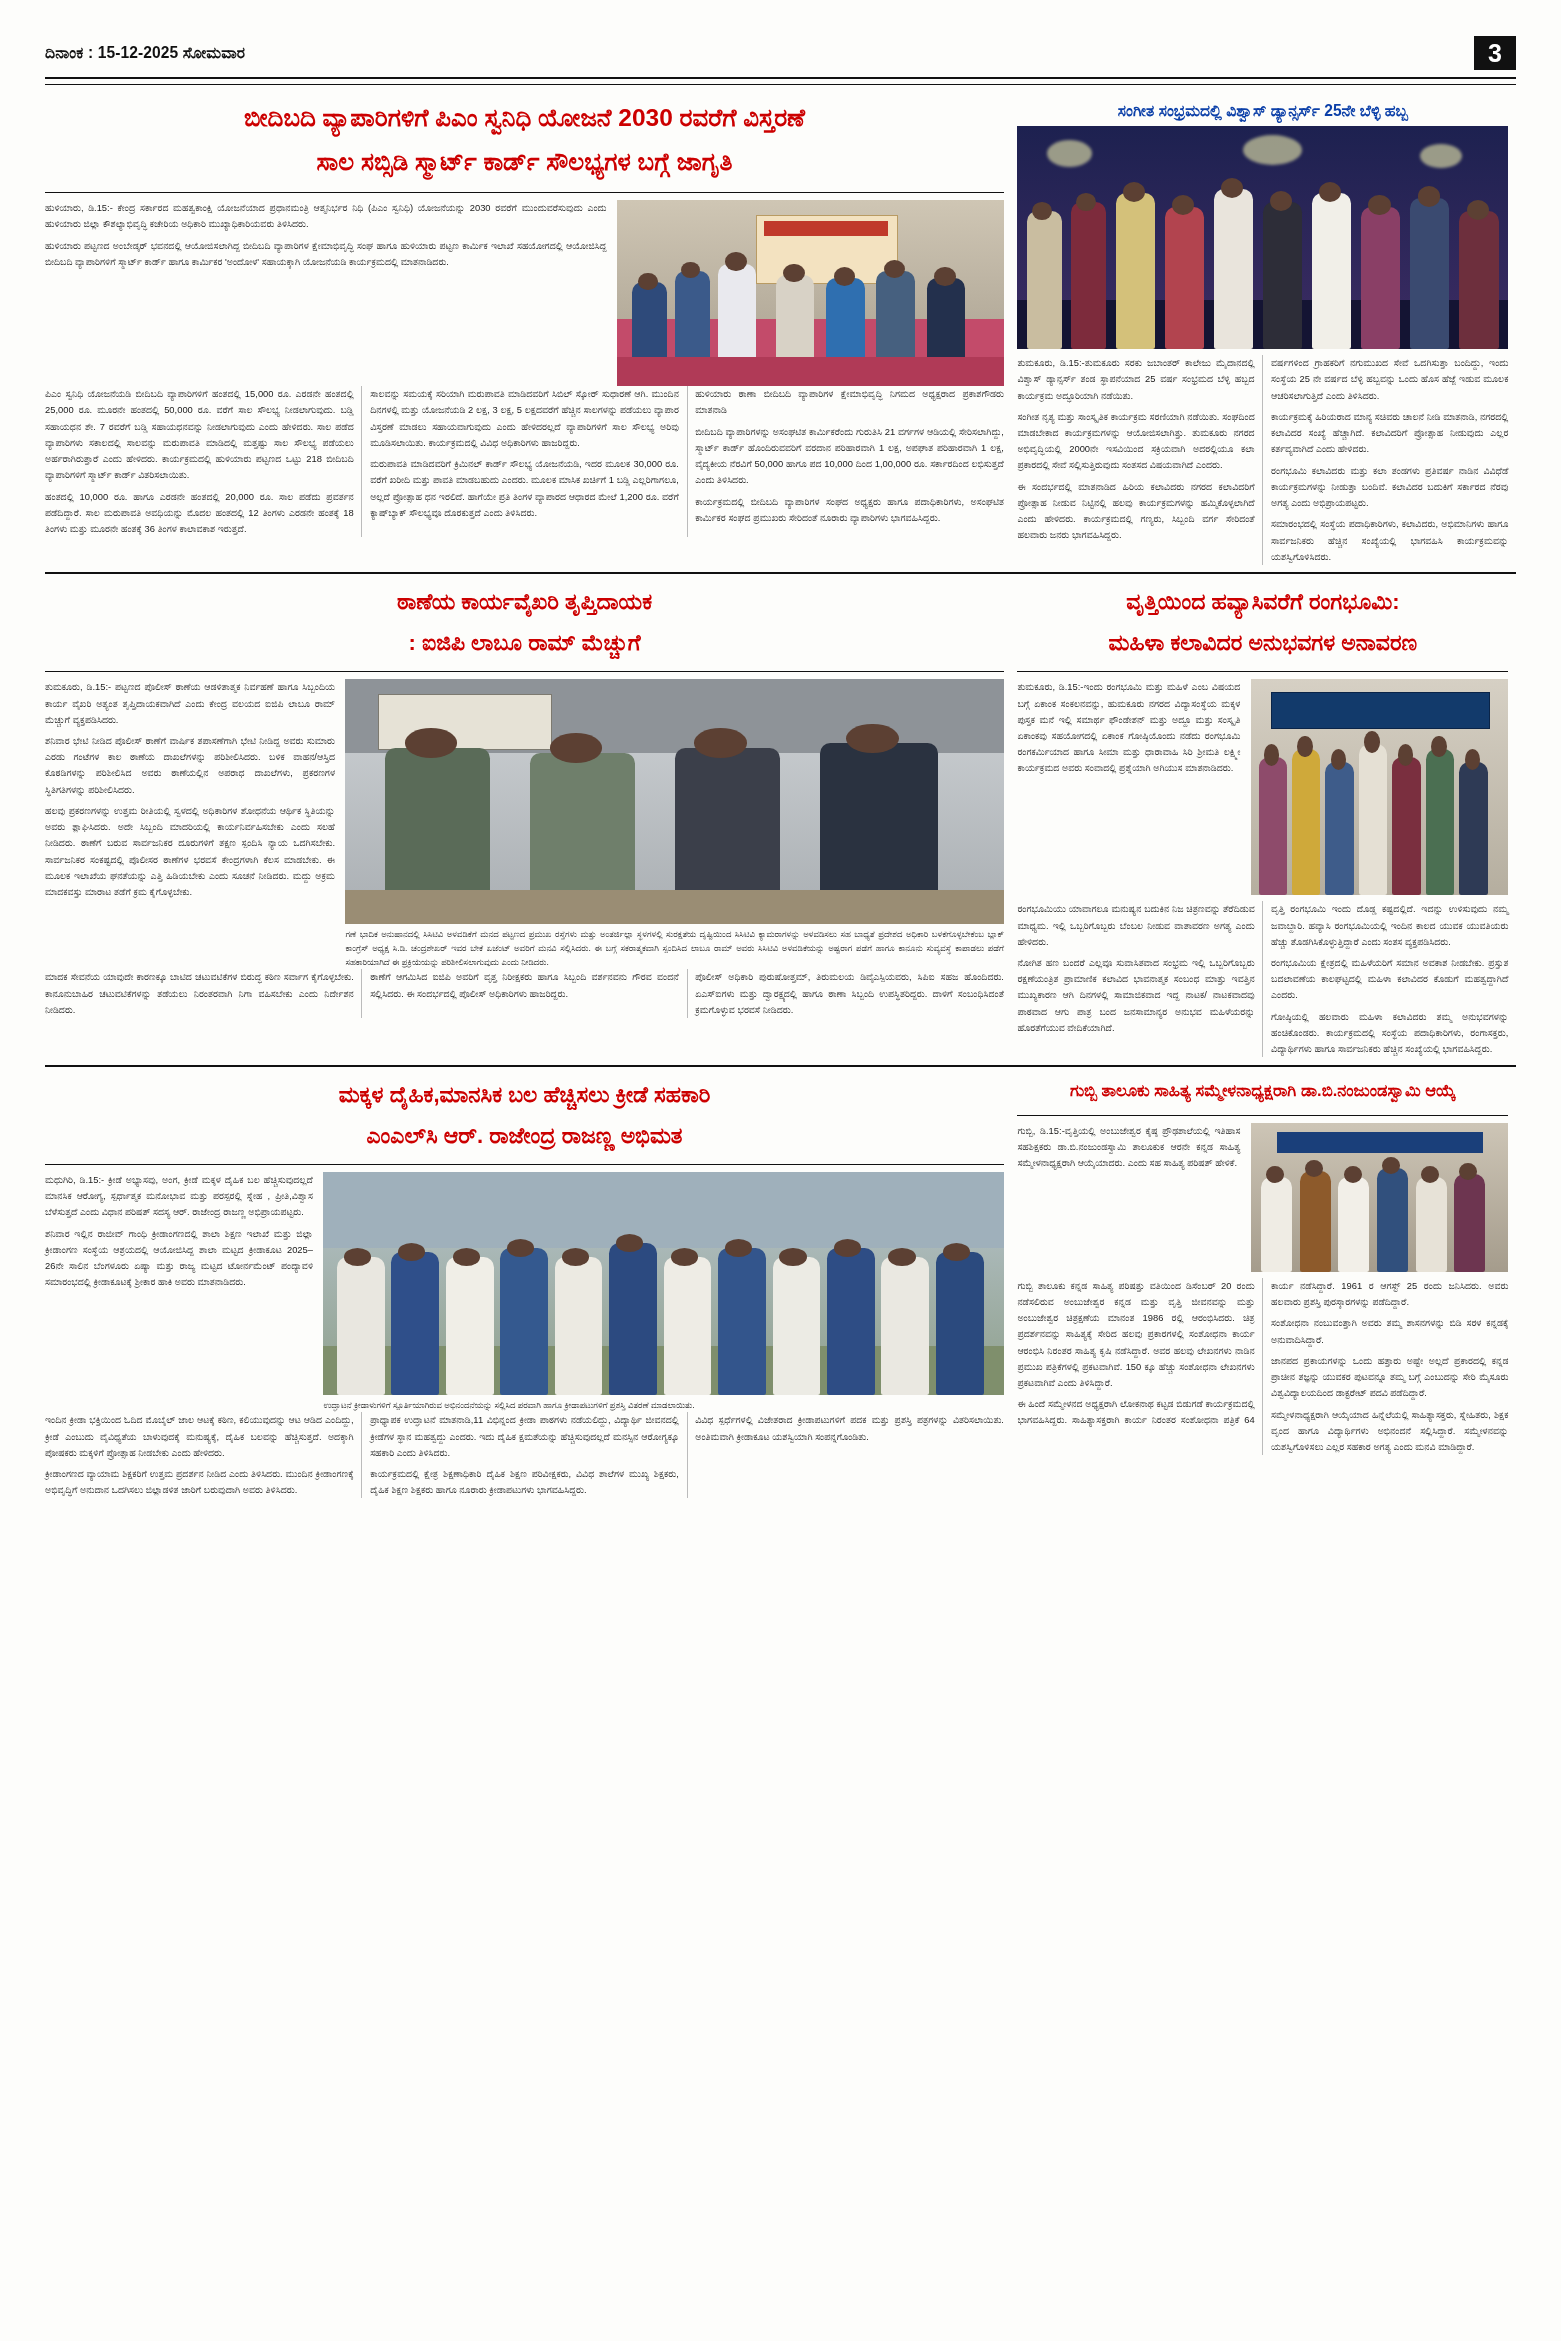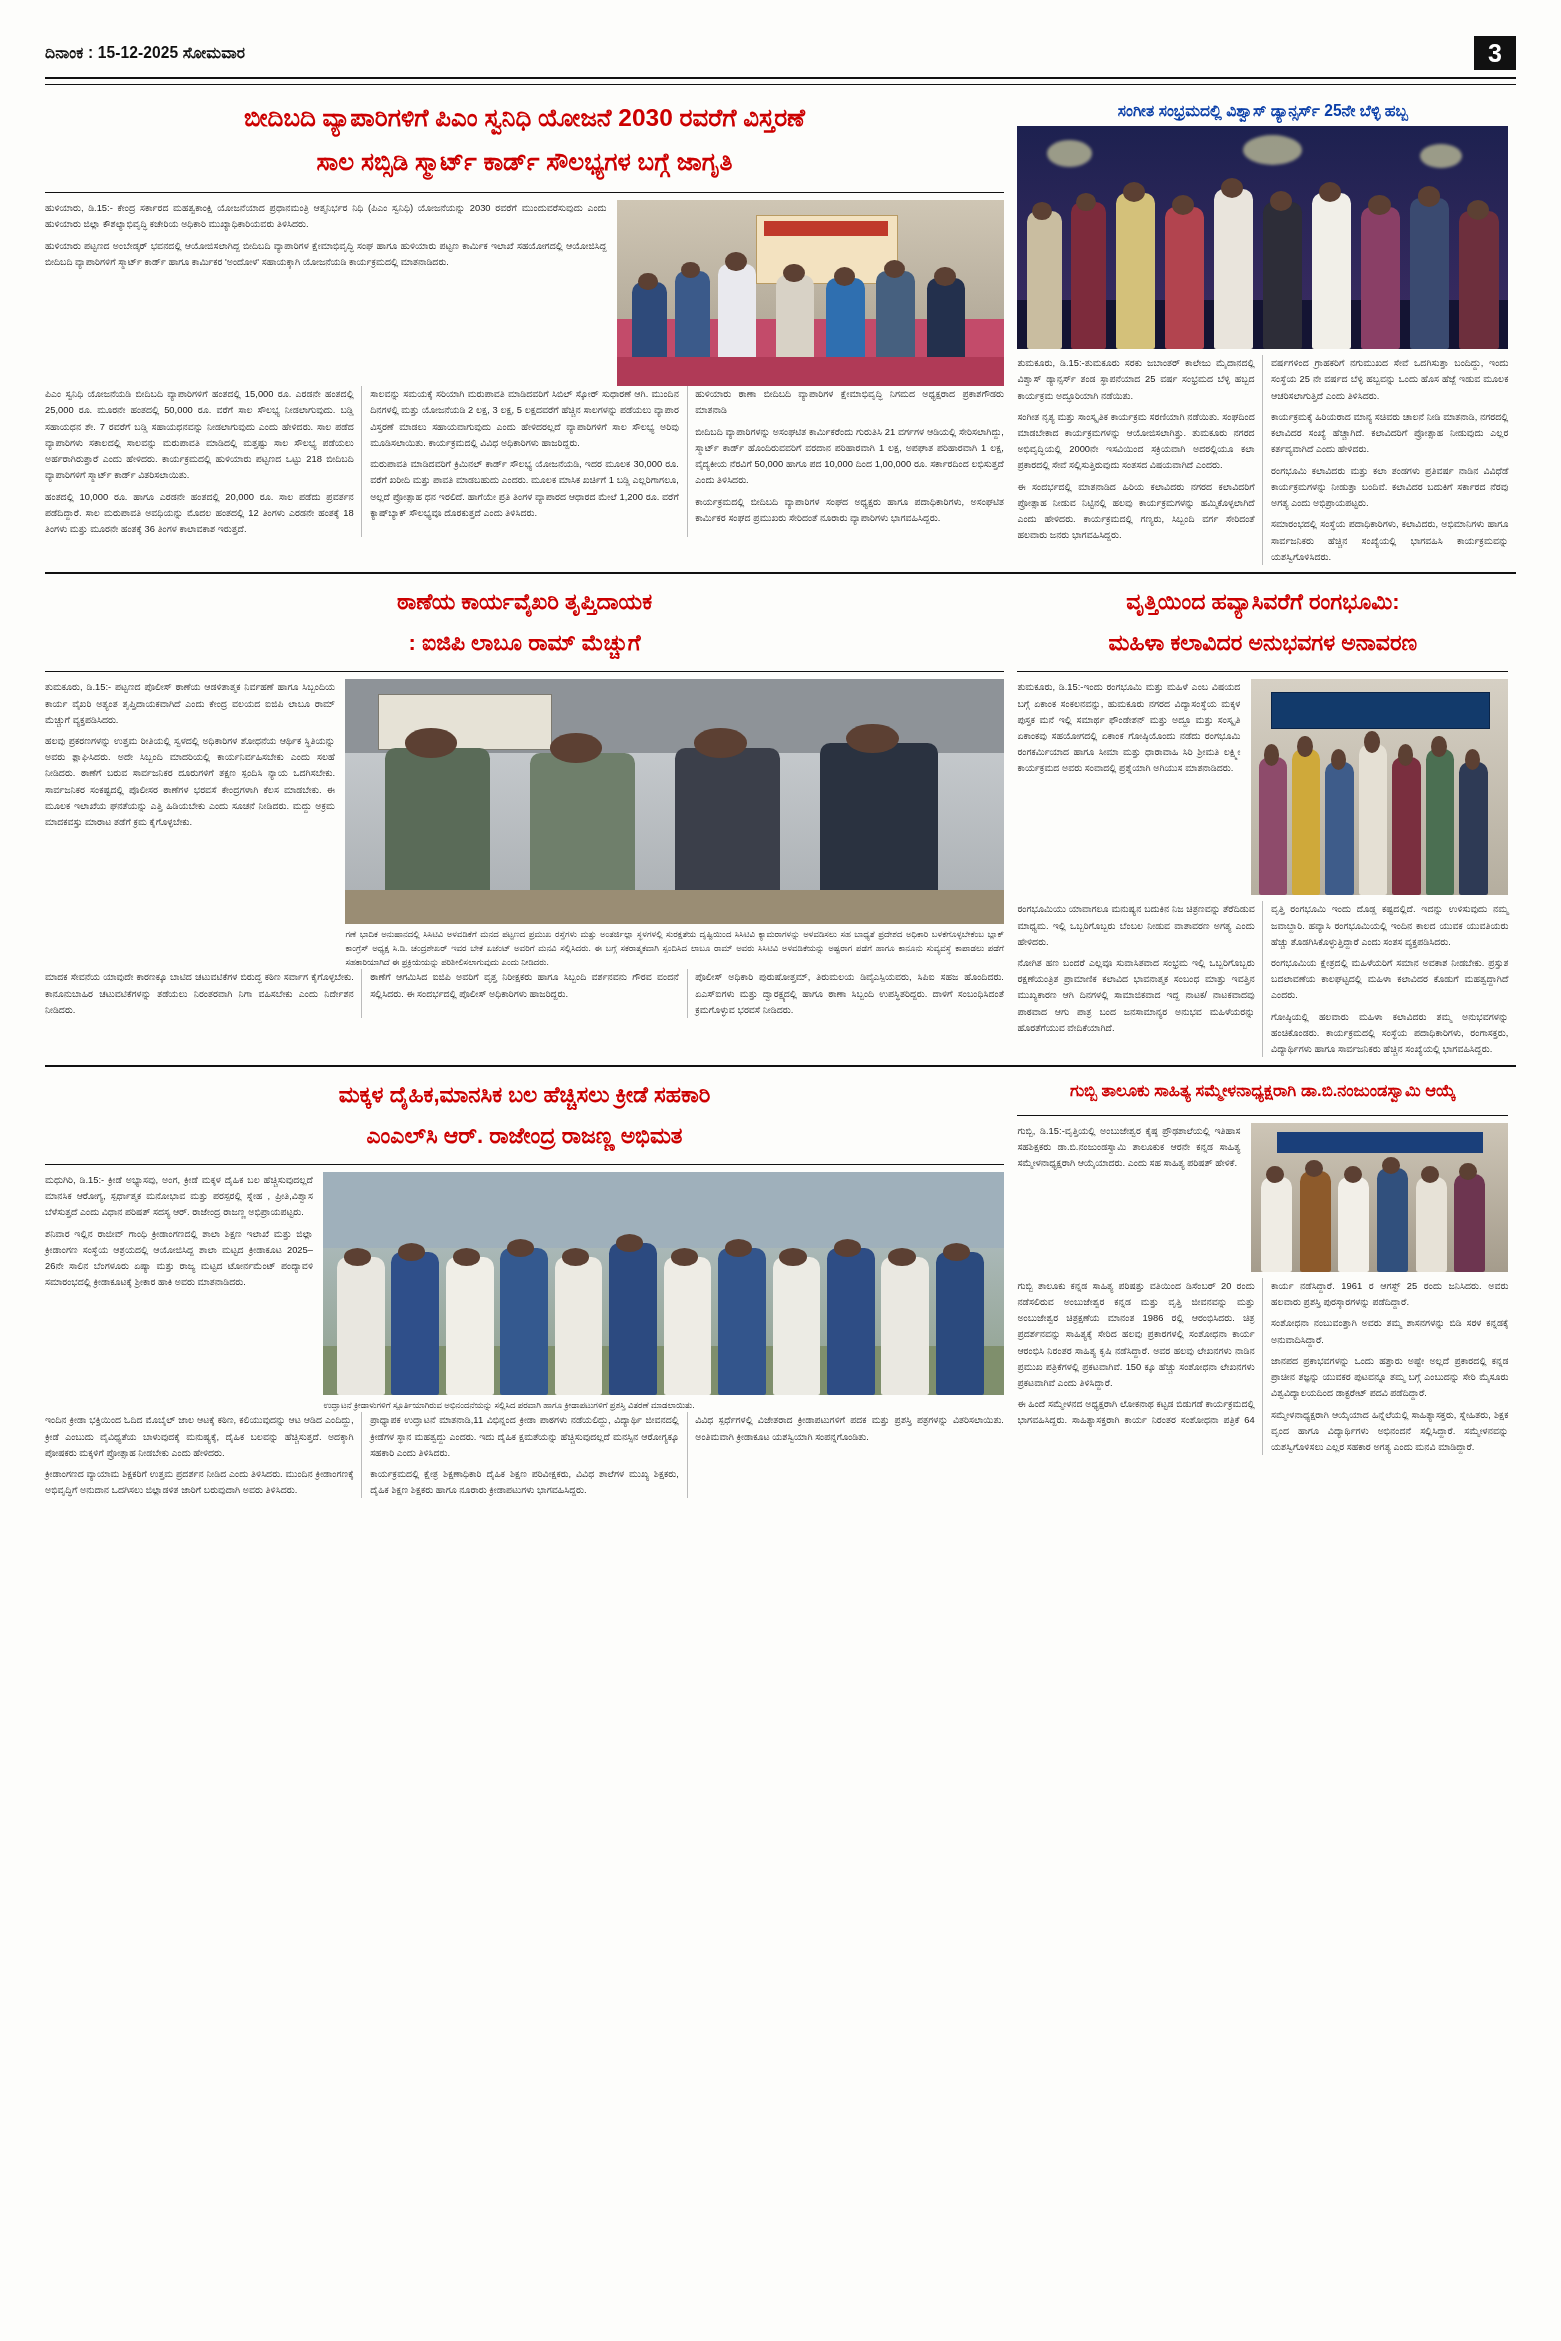--- a/index.html
+++ b/index.html
@@ -258,20 +258,21 @@
     <div class="col-left">
       <div class="headline-red small">ಠಾಣೆಯ ಕಾರ್ಯವೈಖರಿ ತೃಪ್ತಿದಾಯಕ</div>
       <div class="headline-red small">: ಐಜಿಪಿ ಲಾಬೂ ರಾಮ್ ಮೆಚ್ಚುಗೆ</div>
       <div class="hr-black"></div>
 
       <div class="cols3 body-text">
         <div style="column-span: all;">
           <div style="display:flex; gap:10.4px;">
             <div style="flex:0 0 290px;">
               <p>ತುಮಕೂರು, ಡಿ.15:- ಪಟ್ಟಣದ ಪೊಲೀಸ್ ಠಾಣೆಯ ಆಡಳಿತಾತ್ಮಕ ನಿರ್ವಹಣೆ ಹಾಗೂ ಸಿಬ್ಬಂದಿಯ ಕಾರ್ಯ ವೈಖರಿ ಅತ್ಯಂತ ತೃಪ್ತಿದಾಯಕವಾಗಿದೆ ಎಂದು ಕೇಂದ್ರ ವಲಯದ ಐಜಿಪಿ ಲಾಬೂ ರಾಮ್ ಮೆಚ್ಚುಗೆ ವ್ಯಕ್ತಪಡಿಸಿದರು.</p>
+              <p>ಶನಿವಾರ ಭೇಟಿ ನೀಡಿದ ಪೊಲೀಸ್ ಠಾಣೆಗೆ ವಾರ್ಷಿಕ ತಪಾಸಣೆಗಾಗಿ ಭೇಟಿ ನೀಡಿದ್ದ ಅವರು ಸುಮಾರು ಎರಡು ಗಂಟೆಗಳ ಕಾಲ ಠಾಣೆಯ ದಾಖಲೆಗಳನ್ನು ಪರಿಶೀಲಿಸಿದರು. ಬಳಿಕ ವಾಹನ/ಆಸ್ತಿದ ಕೊಠಡಿಗಳನ್ನು ಪರಿಶೀಲಿಸಿದ ಅವರು ಠಾಣೆಯಲ್ಲಿನ ಅಪರಾಧ ದಾಖಲೆಗಳು, ಪ್ರಕರಣಗಳ ಸ್ಥಿತಿಗತಿಗಳನ್ನು ಪರಿಶೀಲಿಸಿದರು.</p>
               <p>ಹಲವು ಪ್ರಕರಣಗಳನ್ನು ಉತ್ತಮ ರೀತಿಯಲ್ಲಿ ಸ್ವಳದಲ್ಲಿ ಅಧಿಕಾರಿಗಳ ಶೋಧನೆಯ ಆರ್ಥಿಕ ಸ್ಥಿತಿಯನ್ನು ಅವರು ಶ್ಲಾಘಿಸಿದರು. ಅದೇ ಸಿಬ್ಬಂದಿ ಮಾದರಿಯಲ್ಲಿ ಕಾರ್ಯನಿರ್ವಹಿಸಬೇಕು ಎಂದು ಸಲಹೆ ನೀಡಿದರು. ಠಾಣೆಗೆ ಬರುವ ಸಾರ್ವಜನಿಕರ ದೂರುಗಳಿಗೆ ತಕ್ಷಣ ಸ್ಪಂದಿಸಿ ನ್ಯಾಯ ಒದಗಿಸಬೇಕು. ಸಾರ್ವಜನಿಕರ ಸಂಕಷ್ಟದಲ್ಲಿ ಪೊಲೀಸರ ಠಾಣೆಗಳ ಭರವಸೆ ಕೇಂದ್ರಗಳಾಗಿ ಕೆಲಸ ಮಾಡಬೇಕು. ಈ ಮೂಲಕ ಇಲಾಖೆಯ ಘನತೆಯನ್ನು ಎತ್ತಿ ಹಿಡಿಯಬೇಕು ಎಂದು ಸೂಚನೆ ನೀಡಿದರು. ಮದ್ದು ಅಕ್ರಮ ಮಾದಕವಸ್ತು ಮಾರಾಟ ತಡೆಗೆ ಕ್ರಮ ಕೈಗೊಳ್ಳಬೇಕು.</p>
             </div>
             <div style="flex:1 1 0; min-width:0;">
               <div class="photo" style="width:100%;height:245px;">
                 <div style="position:absolute;inset:0;background:linear-gradient(#cfd3d6,#a9aeb2);"></div>
                 <div style="position:absolute;left:0;top:0;width:100%;height:30%;background:#8e9398;"></div>
                 <div style="position:absolute;left:5%;top:6%;width:26%;height:22%;background:#e6e2d6;border:1.5px solid #7d7a70;"></div>
                 <div class="person" style="left:6%;width:16%;height:72%;background:#5a6b58;"></div>
                 <div class="head" style="left:9%;bottom:68%;width:8%;height:12%;"></div>
                 <div class="person" style="left:28%;width:16%;height:70%;background:#6f7f6b;"></div>
@@ -417,21 +418,21 @@
               <div class="head" style="left:66%;bottom:60%;width:7%;height:11%;"></div>
               <div class="person" style="left:79%;width:12%;height:66%;background:#6d3550;"></div>
               <div class="head" style="left:81%;bottom:62%;width:7%;height:11%;"></div>
             </div>
           </div>
         </div>
         <div class="cols2" style="margin-top:6px;">
           <p>ಗುಬ್ಬಿ ತಾಲೂಕು ಕನ್ನಡ ಸಾಹಿತ್ಯ ಪರಿಷತ್ತು ವತಿಯಿಂದ ಡಿಸೆಂಬರ್ 20 ರಂದು ನಡೆಸಲಿರುವ ಅಂಬುಜೇಶ್ವರ ಕನ್ನಡ ಮತ್ತು ವೃತ್ತಿ ಜೀವನವನ್ನು ಮತ್ತು ಅಂಬುಜೇಶ್ವರ ಚಿತ್ರಕ್ಷಣೆಯ ಮಾನಂತ 1986 ರಲ್ಲಿ ಆರಂಭಿಸಿದರು. ಚಿತ್ರ ಪ್ರದರ್ಶನವನ್ನು ಸಾಹಿತ್ಯಕ್ಕೆ ಸೇರಿದ ಹಲವು ಪ್ರಕಾರಗಳಲ್ಲಿ ಸಂಶೋಧನಾ ಕಾರ್ಯ ಆರಂಭಿಸಿ ನಿರಂತರ ಸಾಹಿತ್ಯ ಕೃಷಿ ನಡೆಸಿದ್ದಾರೆ. ಅವರ ಹಲವು ಲೇಖನಗಳು ನಾಡಿನ ಪ್ರಮುಖ ಪತ್ರಿಕೆಗಳಲ್ಲಿ ಪ್ರಕಟವಾಗಿವೆ. 150 ಕ್ಕೂ ಹೆಚ್ಚು ಸಂಶೋಧನಾ ಲೇಖನಗಳು ಪ್ರಕಟವಾಗಿವೆ ಎಂದು ತಿಳಿಸಿದ್ದಾರೆ.</p>
           <p>ಈ ಹಿಂದೆ ಸಮ್ಮೇಳನದ ಅಧ್ಯಕ್ಷರಾಗಿ ಲೋಕನಾಥ ಕಟ್ಟಡ ಬಿಡುಗಡೆ ಕಾರ್ಯಕ್ರಮದಲ್ಲಿ ಭಾಗವಹಿಸಿದ್ದರು. ಸಾಹಿತ್ಯಾಸಕ್ತರಾಗಿ ಕಾರ್ಯ ನಿರಂತರ ಸಂಶೋಧನಾ ಪತ್ರಿಕೆ 64 ಕಾರ್ಯ ನಡೆಸಿದ್ದಾರೆ. 1961 ರ ಆಗಸ್ಟ್ 25 ರಂದು ಜನಿಸಿದರು. ಅವರು ಹಲವಾರು ಪ್ರಶಸ್ತಿ ಪುರಸ್ಕಾರಗಳನ್ನು ಪಡೆದಿದ್ದಾರೆ.</p>
           <p>ಸಂಶೋಧನಾ ನಂಬುವಂತ್ತಾಗಿ ಅವರು ತಮ್ಮ ಶಾಸನಗಳನ್ನು ಬಿಡಿ ಸರಳ ಕನ್ನಡಕ್ಕೆ ಅನುವಾದಿಸಿದ್ದಾರೆ.</p>
-          <p>ಜಾನಪದ ಪ್ರಕಾಭವಗಳನ್ನು ಒಂದು ಹತ್ತಾರು ಅಷ್ಟೇ ಅಲ್ಲದೆ ಪ್ರಕಾರದಲ್ಲಿ ಕನ್ನಡ ಪ್ರಾಚೀನ ತಜ್ಞನ್ನು ಯುವಕರ ಪುಟವನ್ನೂ ತಮ್ಮ ಬಗ್ಗೆ ಎಂಬುದನ್ನು ಸೇರಿ ಮೈಸೂರು ವಿಶ್ವವಿದ್ಯಾಲಯದಿಂದ ಡಾಕ್ಟರೇಟ್ ಪದವಿ ಪಡೆದಿದ್ದಾರೆ.</p>
+          <p>ಜಾನಪದ ಪ್ರಕಾಯಗಳನ್ನು ಒಂದು ಹತ್ತಾರು ಅಷ್ಟೇ ಅಲ್ಲದೆ ಪ್ರಕಾರದಲ್ಲಿ ಕನ್ನಡ ಪ್ರಾಚೀನ ತಜ್ಞನ್ನು ಯುವಕರ ಪುಟವನ್ನೂ ತಮ್ಮ ಬಗ್ಗೆ ಎಂಬುದನ್ನು ಸೇರಿ ಮೈಸೂರು ವಿಶ್ವವಿದ್ಯಾಲಯದಿಂದ ಡಾಕ್ಟರೇಟ್ ಪದವಿ ಪಡೆದಿದ್ದಾರೆ.</p>
           <p>ಸಮ್ಮೇಳನಾಧ್ಯಕ್ಷರಾಗಿ ಆಯ್ಕೆಯಾದ ಹಿನ್ನೆಲೆಯಲ್ಲಿ ಸಾಹಿತ್ಯಾಸಕ್ತರು, ಸ್ನೇಹಿತರು, ಶಿಕ್ಷಕ ವೃಂದ ಹಾಗೂ ವಿದ್ಯಾರ್ಥಿಗಳು ಅಭಿನಂದನೆ ಸಲ್ಲಿಸಿದ್ದಾರೆ. ಸಮ್ಮೇಳನವನ್ನು ಯಶಸ್ವಿಗೊಳಿಸಲು ಎಲ್ಲರ ಸಹಕಾರ ಅಗತ್ಯ ಎಂದು ಮನವಿ ಮಾಡಿದ್ದಾರೆ.</p>
         </div>
       </div>
     </div>
   </div>
 
 </div>
 
 
 </body></html>

